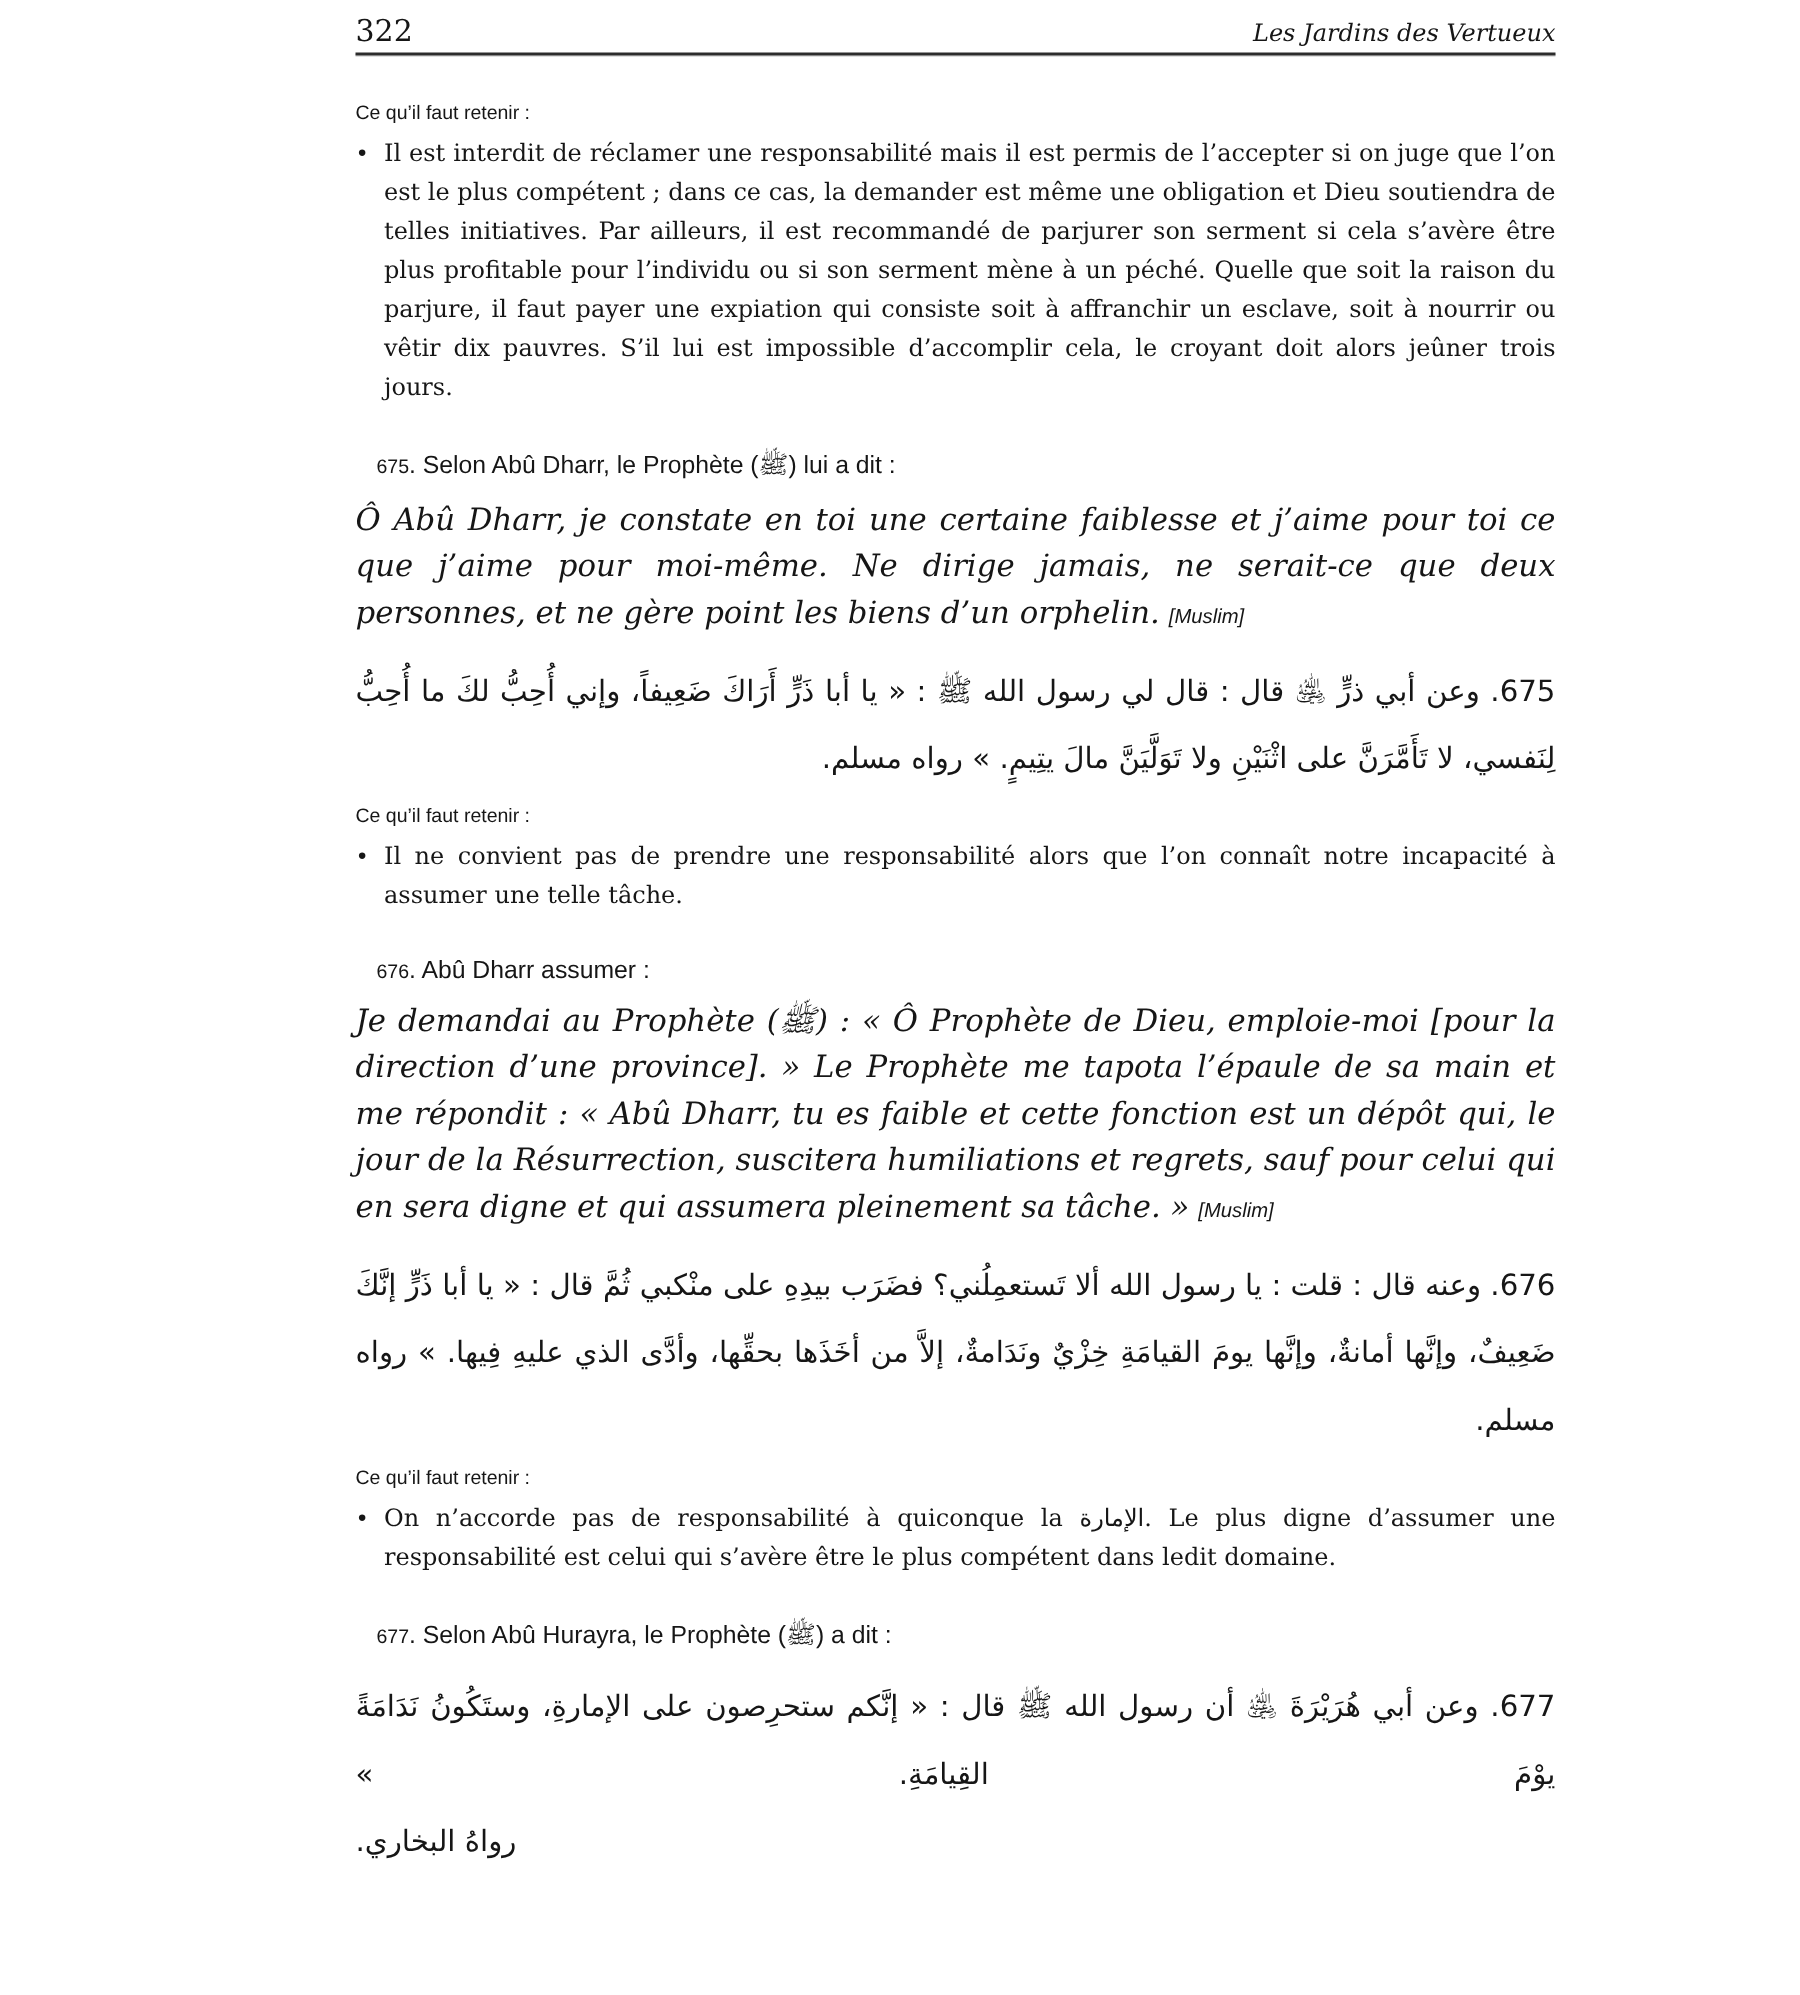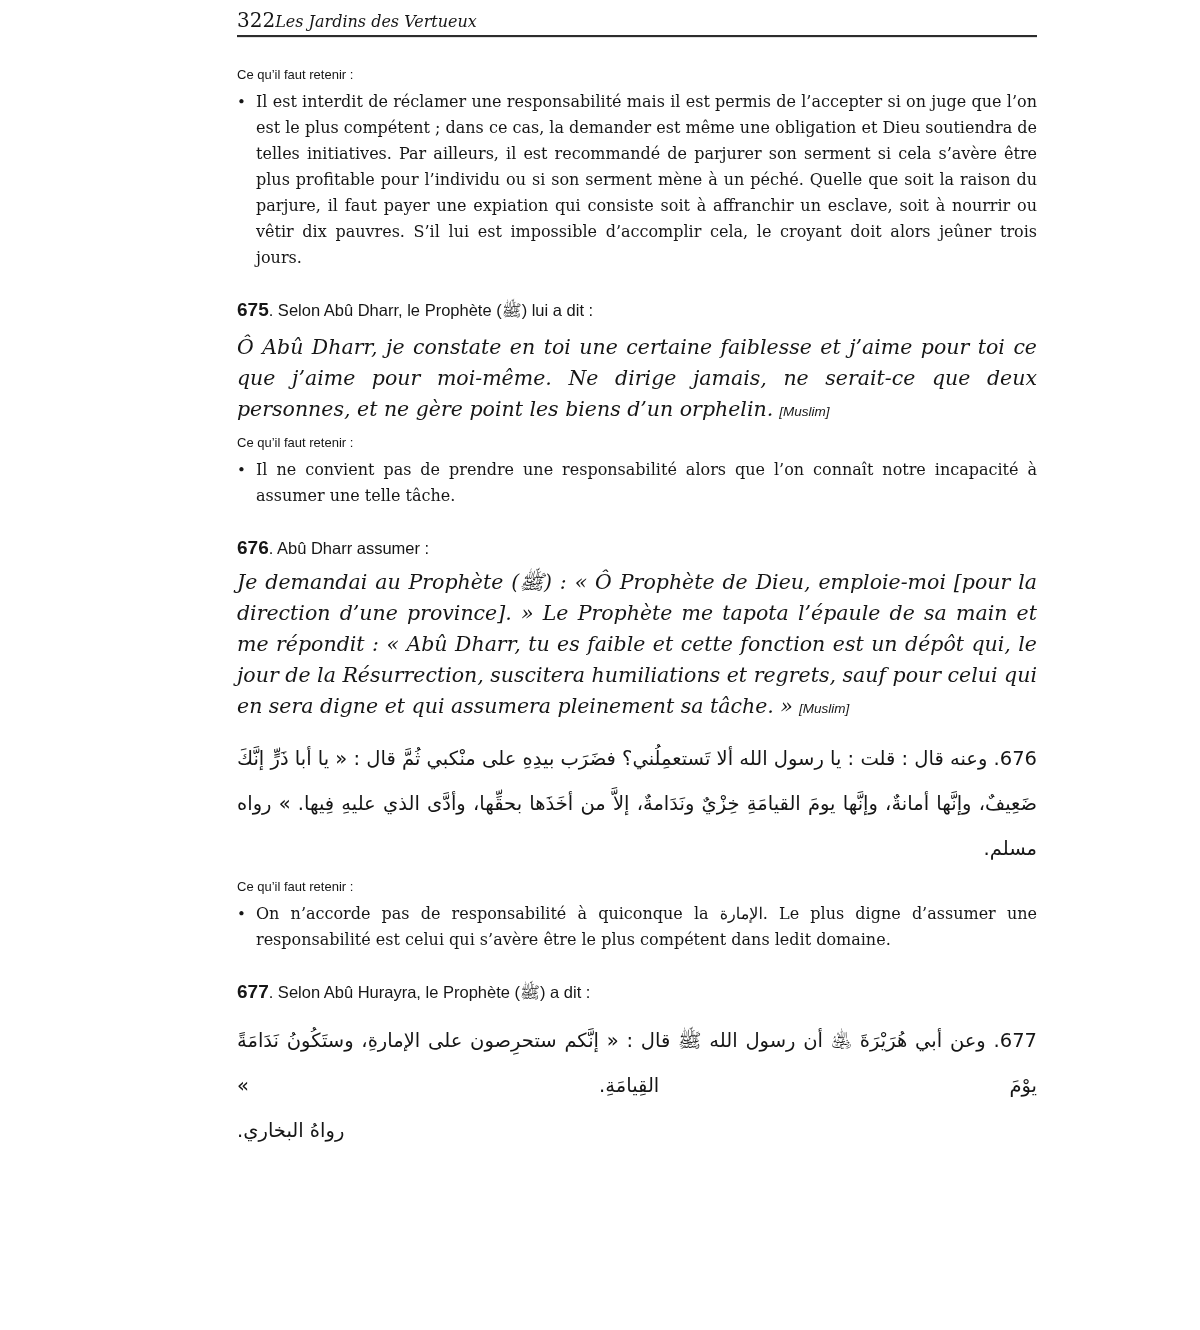--- a/index.html
+++ b/index.html
@@ -14,21 +14,21 @@
   }
   .content {
     position: absolute;
     left: 237px;
     top: 0;
     width: 800px;
   }
   
   .header {
     display: flex;
-    justify-content: flex-start;
+    justify-content: space-between;
     align-items: baseline;
     padding-top: 8px;
   }
   .page-number {
     font-family: "DejaVu Serif", serif;
     font-size: 20px;
   }
   .running-title {
     font-family: "DejaVu Serif", serif;
     font-style: italic;
@@ -63,22 +63,23 @@
   }
   
   .hadith { margin-top: 28px; }
   .hadith-heading {
     font-family: "Liberation Sans", sans-serif;
     font-size: 16.5px;
     font-weight: normal;
     margin: 0 0 8px 0;
   }
   .hadith-heading .num {
-    font-weight: bold;
-    font-size: 19px;
+    font-weight: normal;
+    font-size: 13px;
+    margin-left: 14px;
   }
   .hadith-body {
     font-family: "DejaVu Serif", serif;
     font-size: 20.5px;
     line-height: 31px;
     text-align: justify;
     margin: 0;
     font-style: italic;
   }
   .source {
@@ -123,20 +124,21 @@
       <p class="retenir-label">Ce qu’il faut retenir :</p>
       <div class="retenir-item">
         <span class="bullet">•</span>
         <span>Il est interdit de réclamer une responsabilité mais il est permis de l’accepter si on juge que l’on est le plus compétent ; dans ce cas, la demander est même une obligation et Dieu soutiendra de telles initiatives. Par ailleurs, il est recommandé de parjurer son serment si cela s’avère être plus profitable pour l’individu ou si son serment mène à un péché. Quelle que soit la raison du parjure, il faut payer une expiation qui consiste soit à affranchir un esclave, soit à nourrir ou vêtir dix pauvres. S’il lui est impossible d’accomplir cela, le croyant doit alors jeûner trois jours.</span>
       </div>
     </section>
 
     <section class="hadith">
       <h2 class="hadith-heading"><span class="num">675</span><span>. Selon Abû Dharr, le Prophète (ﷺ) lui a dit :</span></h2>
       <p class="hadith-body"><span>Ô Abû Dharr, je constate en toi une certaine faiblesse et j’aime pour toi ce que j’aime pour moi-même. Ne dirige jamais, ne serait-ce que deux personnes, et ne gère point les biens d’un orphelin.</span><span class="source">[Muslim]</span></p>
+      <p class="arabic">675. وعن أبي ذرٍّ ﵁ قال : قال لي رسول الله ﷺ : « يا أبا ذَرٍّ أَرَاكَ ضَعِيفاً، وإني أُحِبُّ لكَ ما أُحِبُّ لِنَفسي، لا تَأَمَّرَنَّ على اثْنَيْنِ ولا تَوَلَّيَنَّ مالَ يتِيمٍ. » رواه مسلم.</p>
     </section>
 
     <section class="retenir after-arabic">
       <p class="retenir-label">Ce qu’il faut retenir :</p>
       <div class="retenir-item">
         <span class="bullet">•</span>
         <span>Il ne convient pas de prendre une responsabilité alors que l’on connaît notre incapacité à assumer une telle tâche.</span>
       </div>
     </section>
 

